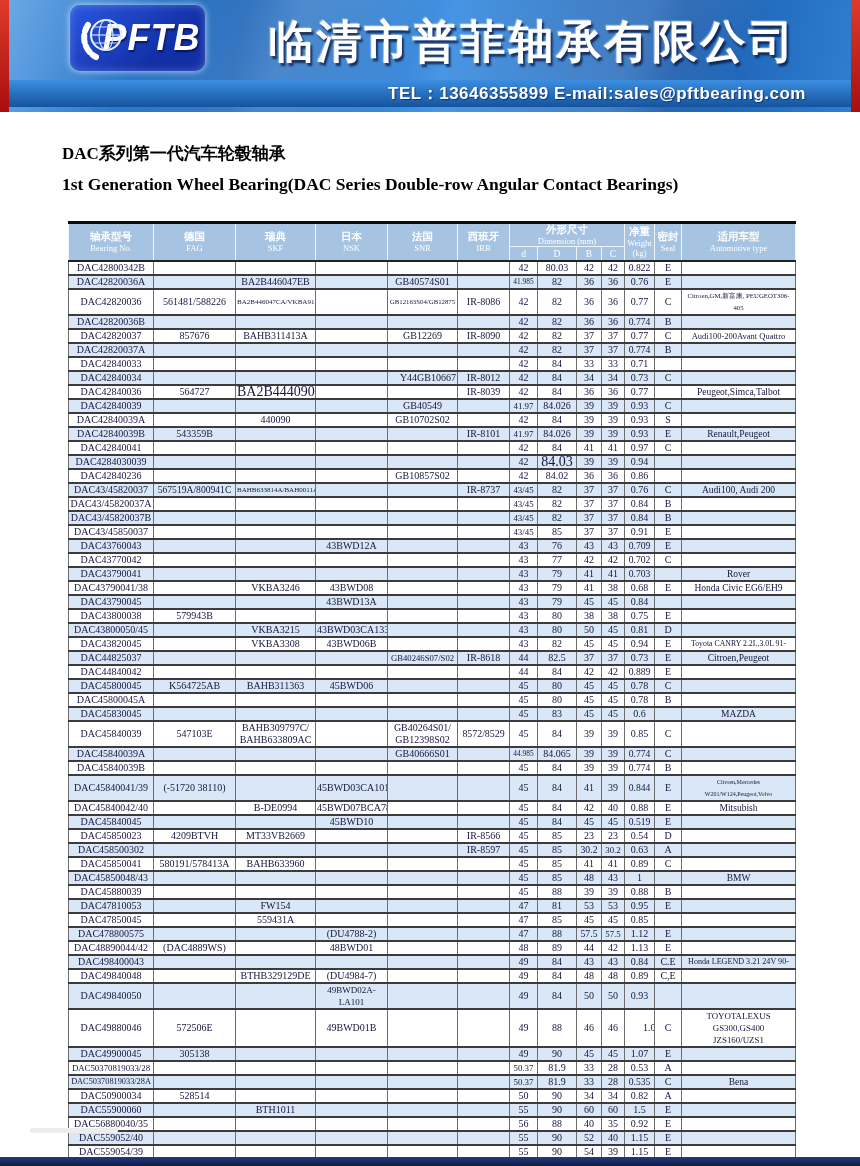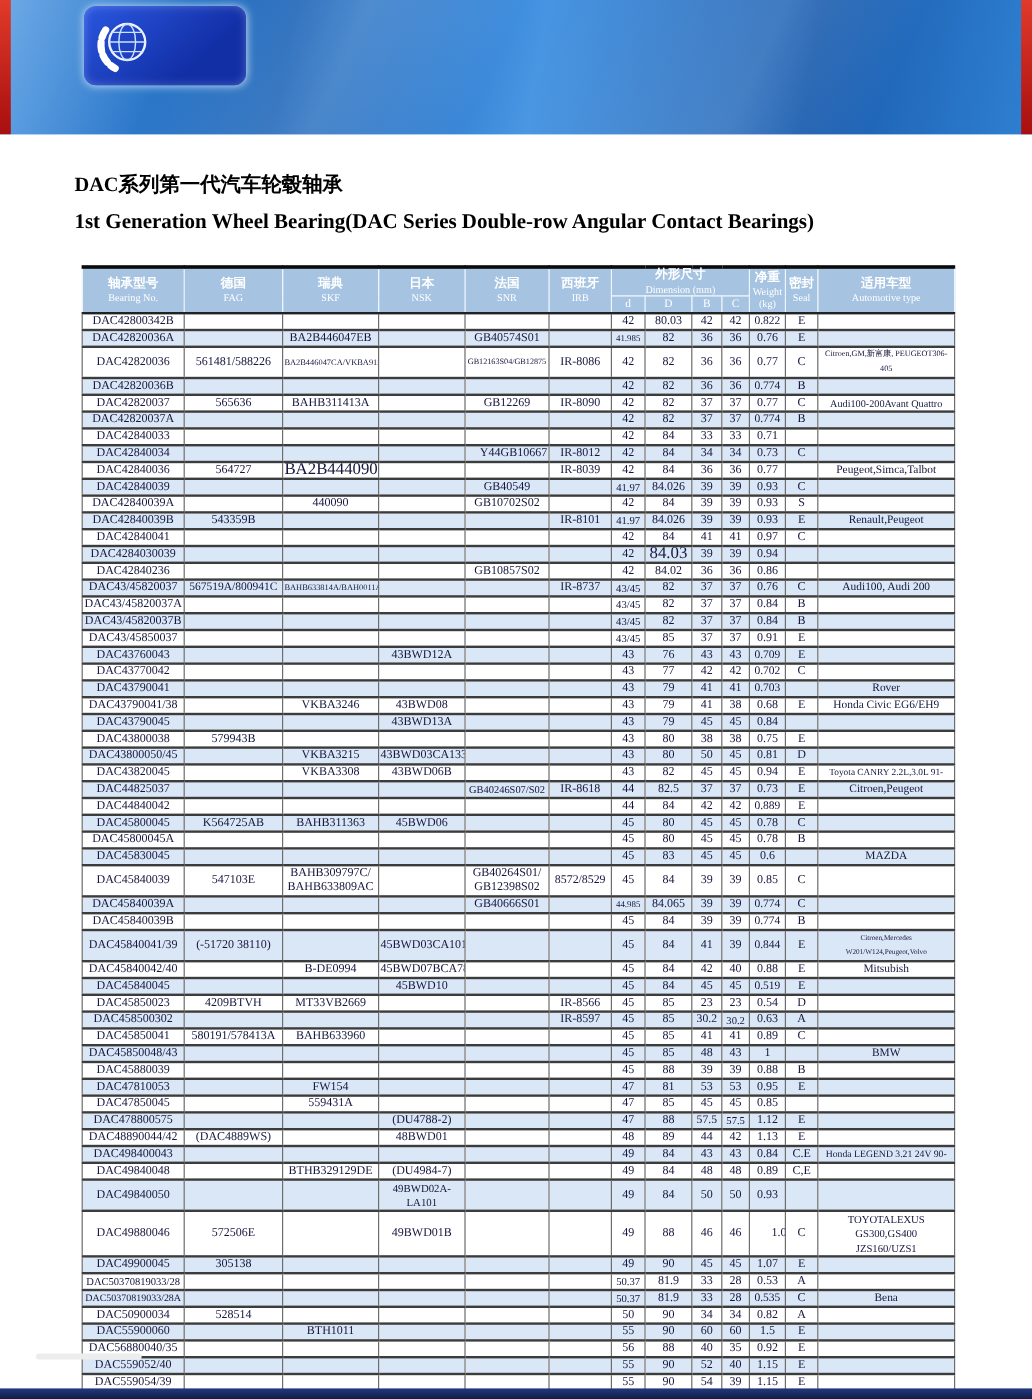--- a/index.html
+++ b/index.html
@@ -67,23 +67,28 @@
 
   <div class="logo-box">
     <svg class="logo-globe" width="52" height="56" viewBox="0 0 52 56">
       <circle cx="28" cy="24" r="15" fill="none" stroke="#eaf3ff" stroke-width="2"></circle>
       <ellipse cx="28" cy="24" rx="7" ry="15" fill="none" stroke="#cfe2ff" stroke-width="1.2"></ellipse>
       <line x1="13" y1="24" x2="43" y2="24" stroke="#cfe2ff" stroke-width="1.2"></line>
       <line x1="15" y1="16" x2="41" y2="16" stroke="#cfe2ff" stroke-width="1"></line>
       <line x1="15" y1="32" x2="41" y2="32" stroke="#cfe2ff" stroke-width="1"></line>
       <path d="M10 14 A 22 22 0 0 0 18 46" fill="none" stroke="#ffffff" stroke-width="6" stroke-dasharray="7 4" stroke-linecap="round"></path>
     </svg>
+    <span class="logo-text">PFTB</span>
   </div>
 
+  <div class="company-name">临清市普菲轴承有限公司</div>
 
+  <div class="contact-bar">
+    <span class="contact-text">TEL：13646355899  E-mail:sales@pftbearing.com</span>
+  </div>
 </div>
 
 <div class="title-cn">DAC系列第一代汽车轮毂轴承</div>
 <div class="title-en">1st Generation Wheel Bearing(DAC Series Double-row Angular Contact Bearings)</div>
 
 <div class="table-wrap">
   <table class="bearings">
     <colgroup>
         <col style="width: 85px;">
         <col style="width: 82px;">
@@ -206,21 +211,21 @@
           <td style="font-size: 10px;">42</td>
           <td style="font-size: 10px;">82</td>
           <td style="font-size: 10px;">36</td>
           <td style="font-size: 10px;">36</td>
           <td style="font-size: 9.6px;">0.774</td>
           <td style="font-size: 10px;">B</td>
           <td style="font-size: 9.5px;"></td>
         </tr>
         <tr>
           <td style="font-size: 10px;">DAC42820037</td>
-          <td style="font-size: 10px;">565636</td>
+          <td style="font-size: 10px;">857676</td>
           <td style="font-size: 10px;">BAHB311413A</td>
           <td style="font-size: 10px;"></td>
           <td style="font-size: 10px;">GB12269</td>
           <td style="font-size: 10px;">IR-8090</td>
           <td style="font-size: 10px;">42</td>
           <td style="font-size: 10px;">82</td>
           <td style="font-size: 10px;">37</td>
           <td style="font-size: 10px;">37</td>
           <td style="font-size: 10px;">0.77</td>
           <td style="font-size: 10px;">C</td>

